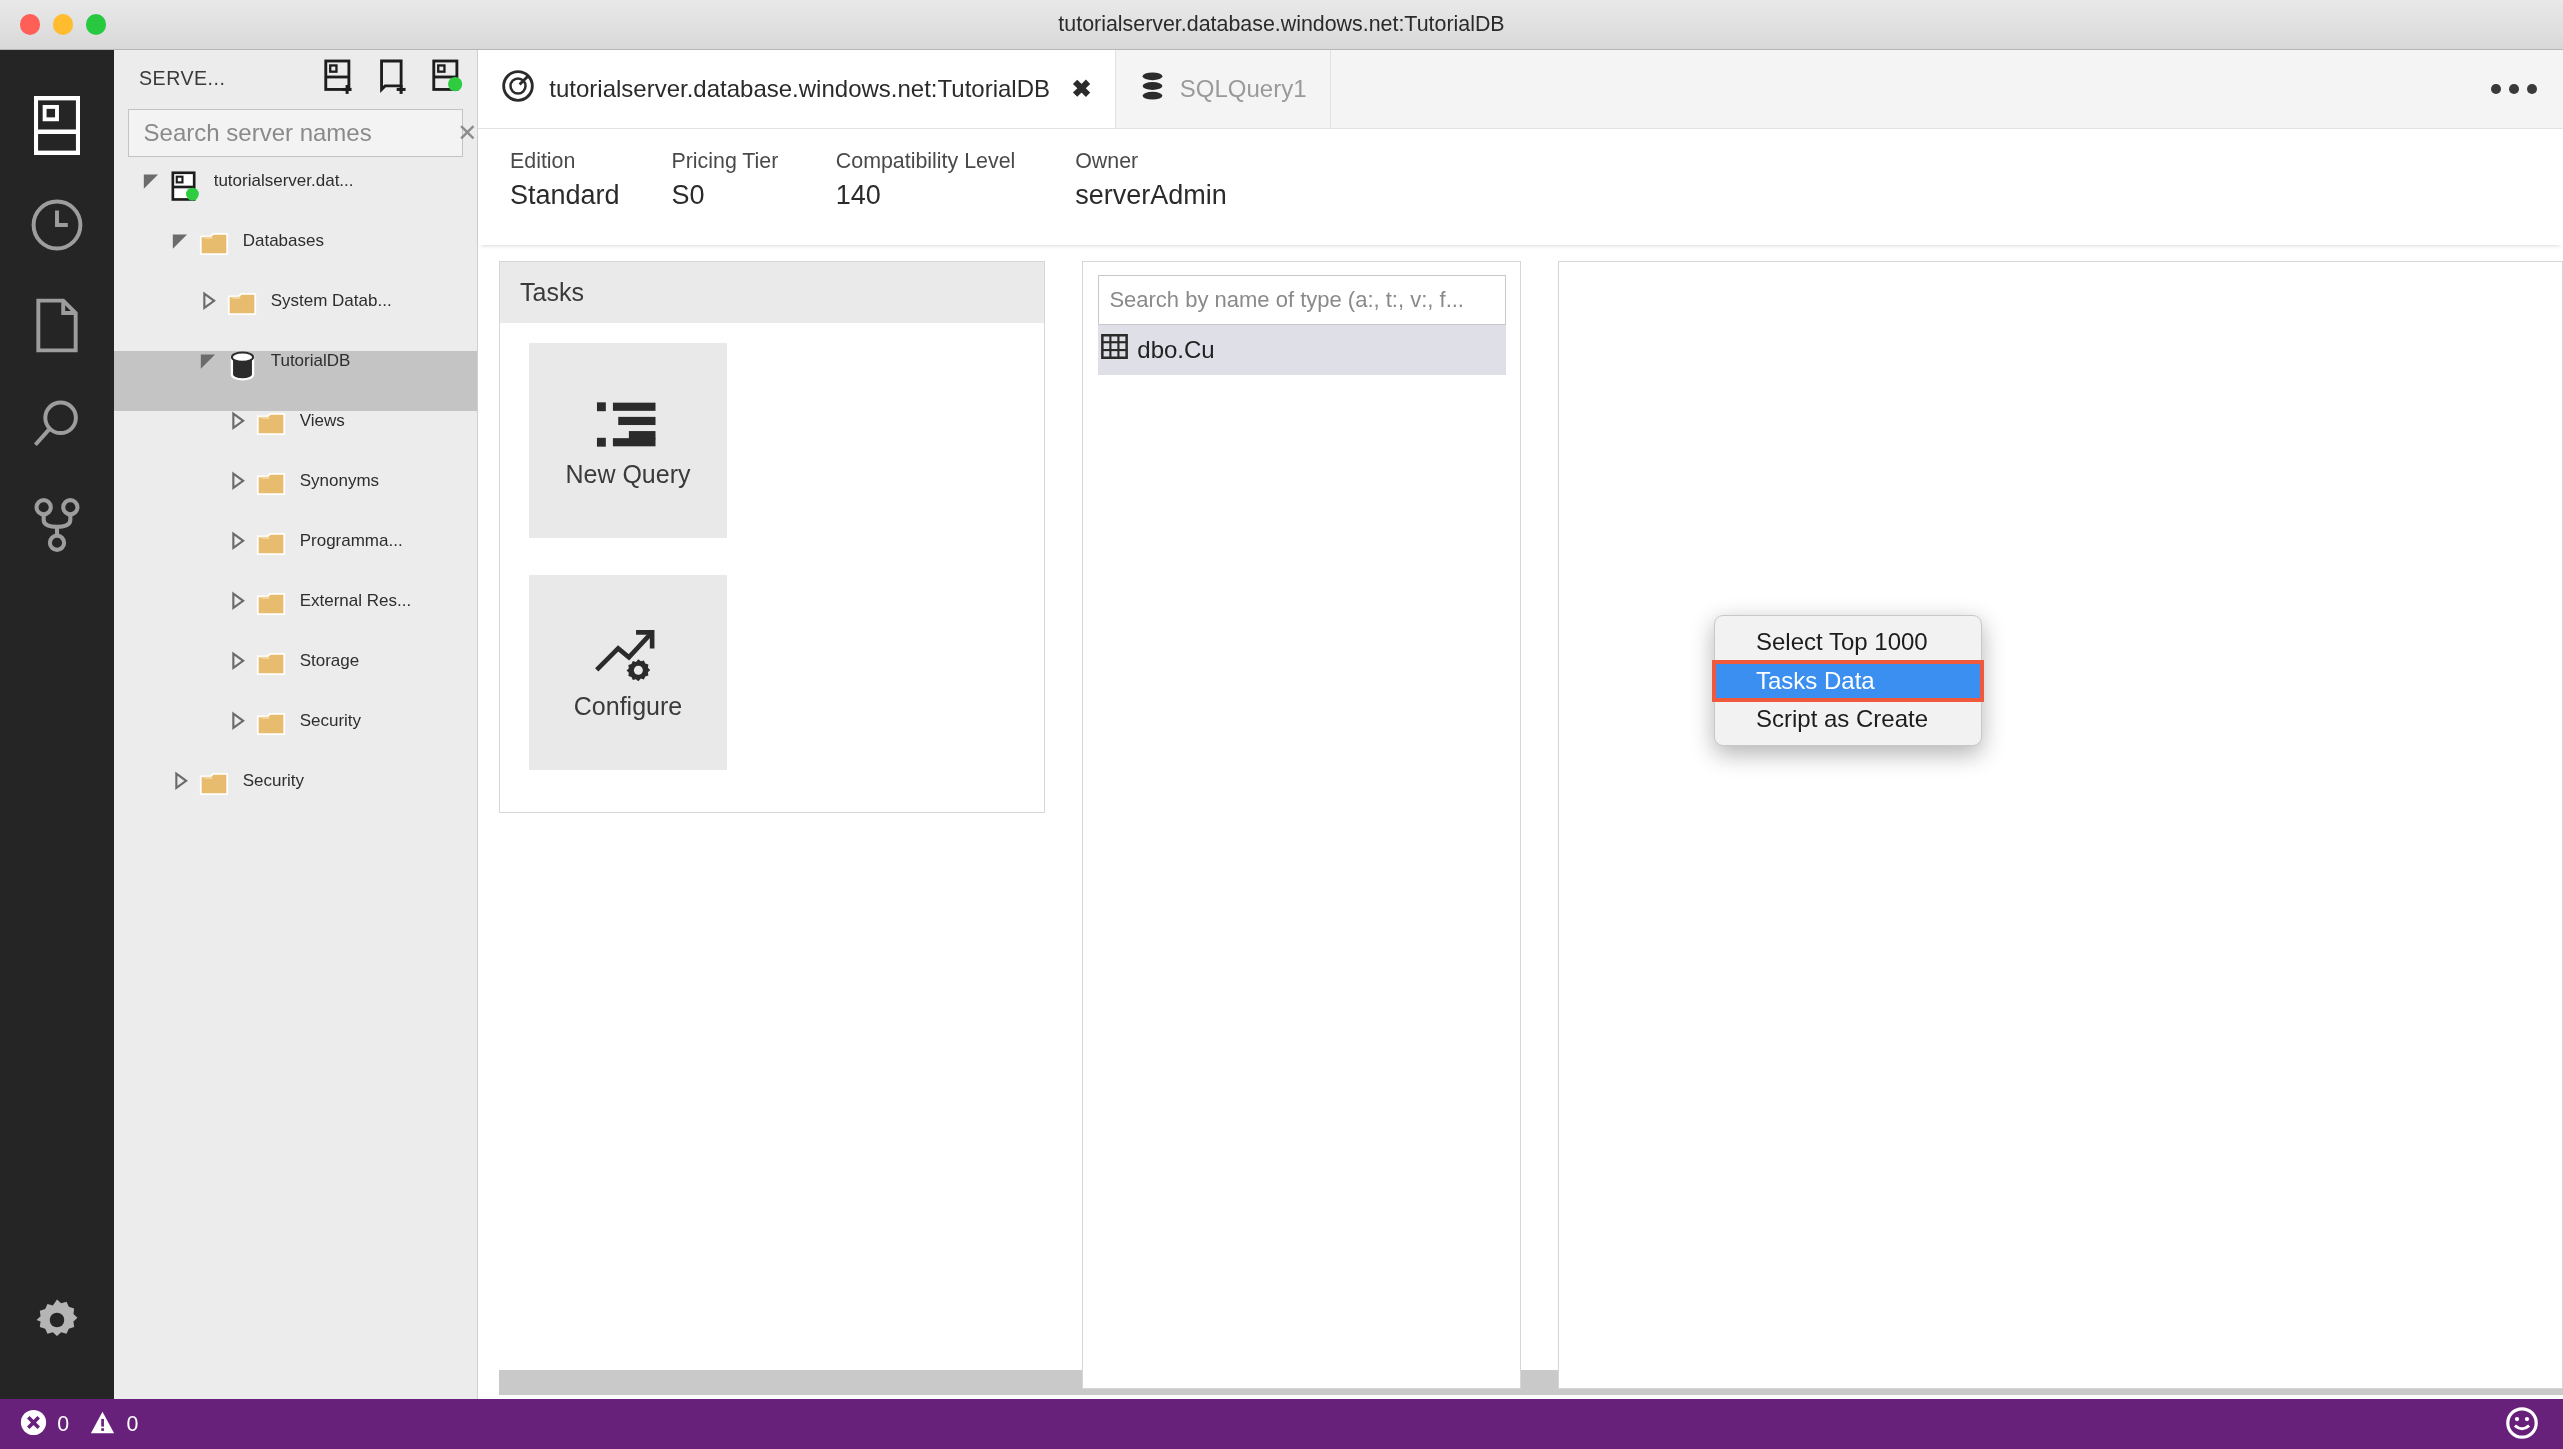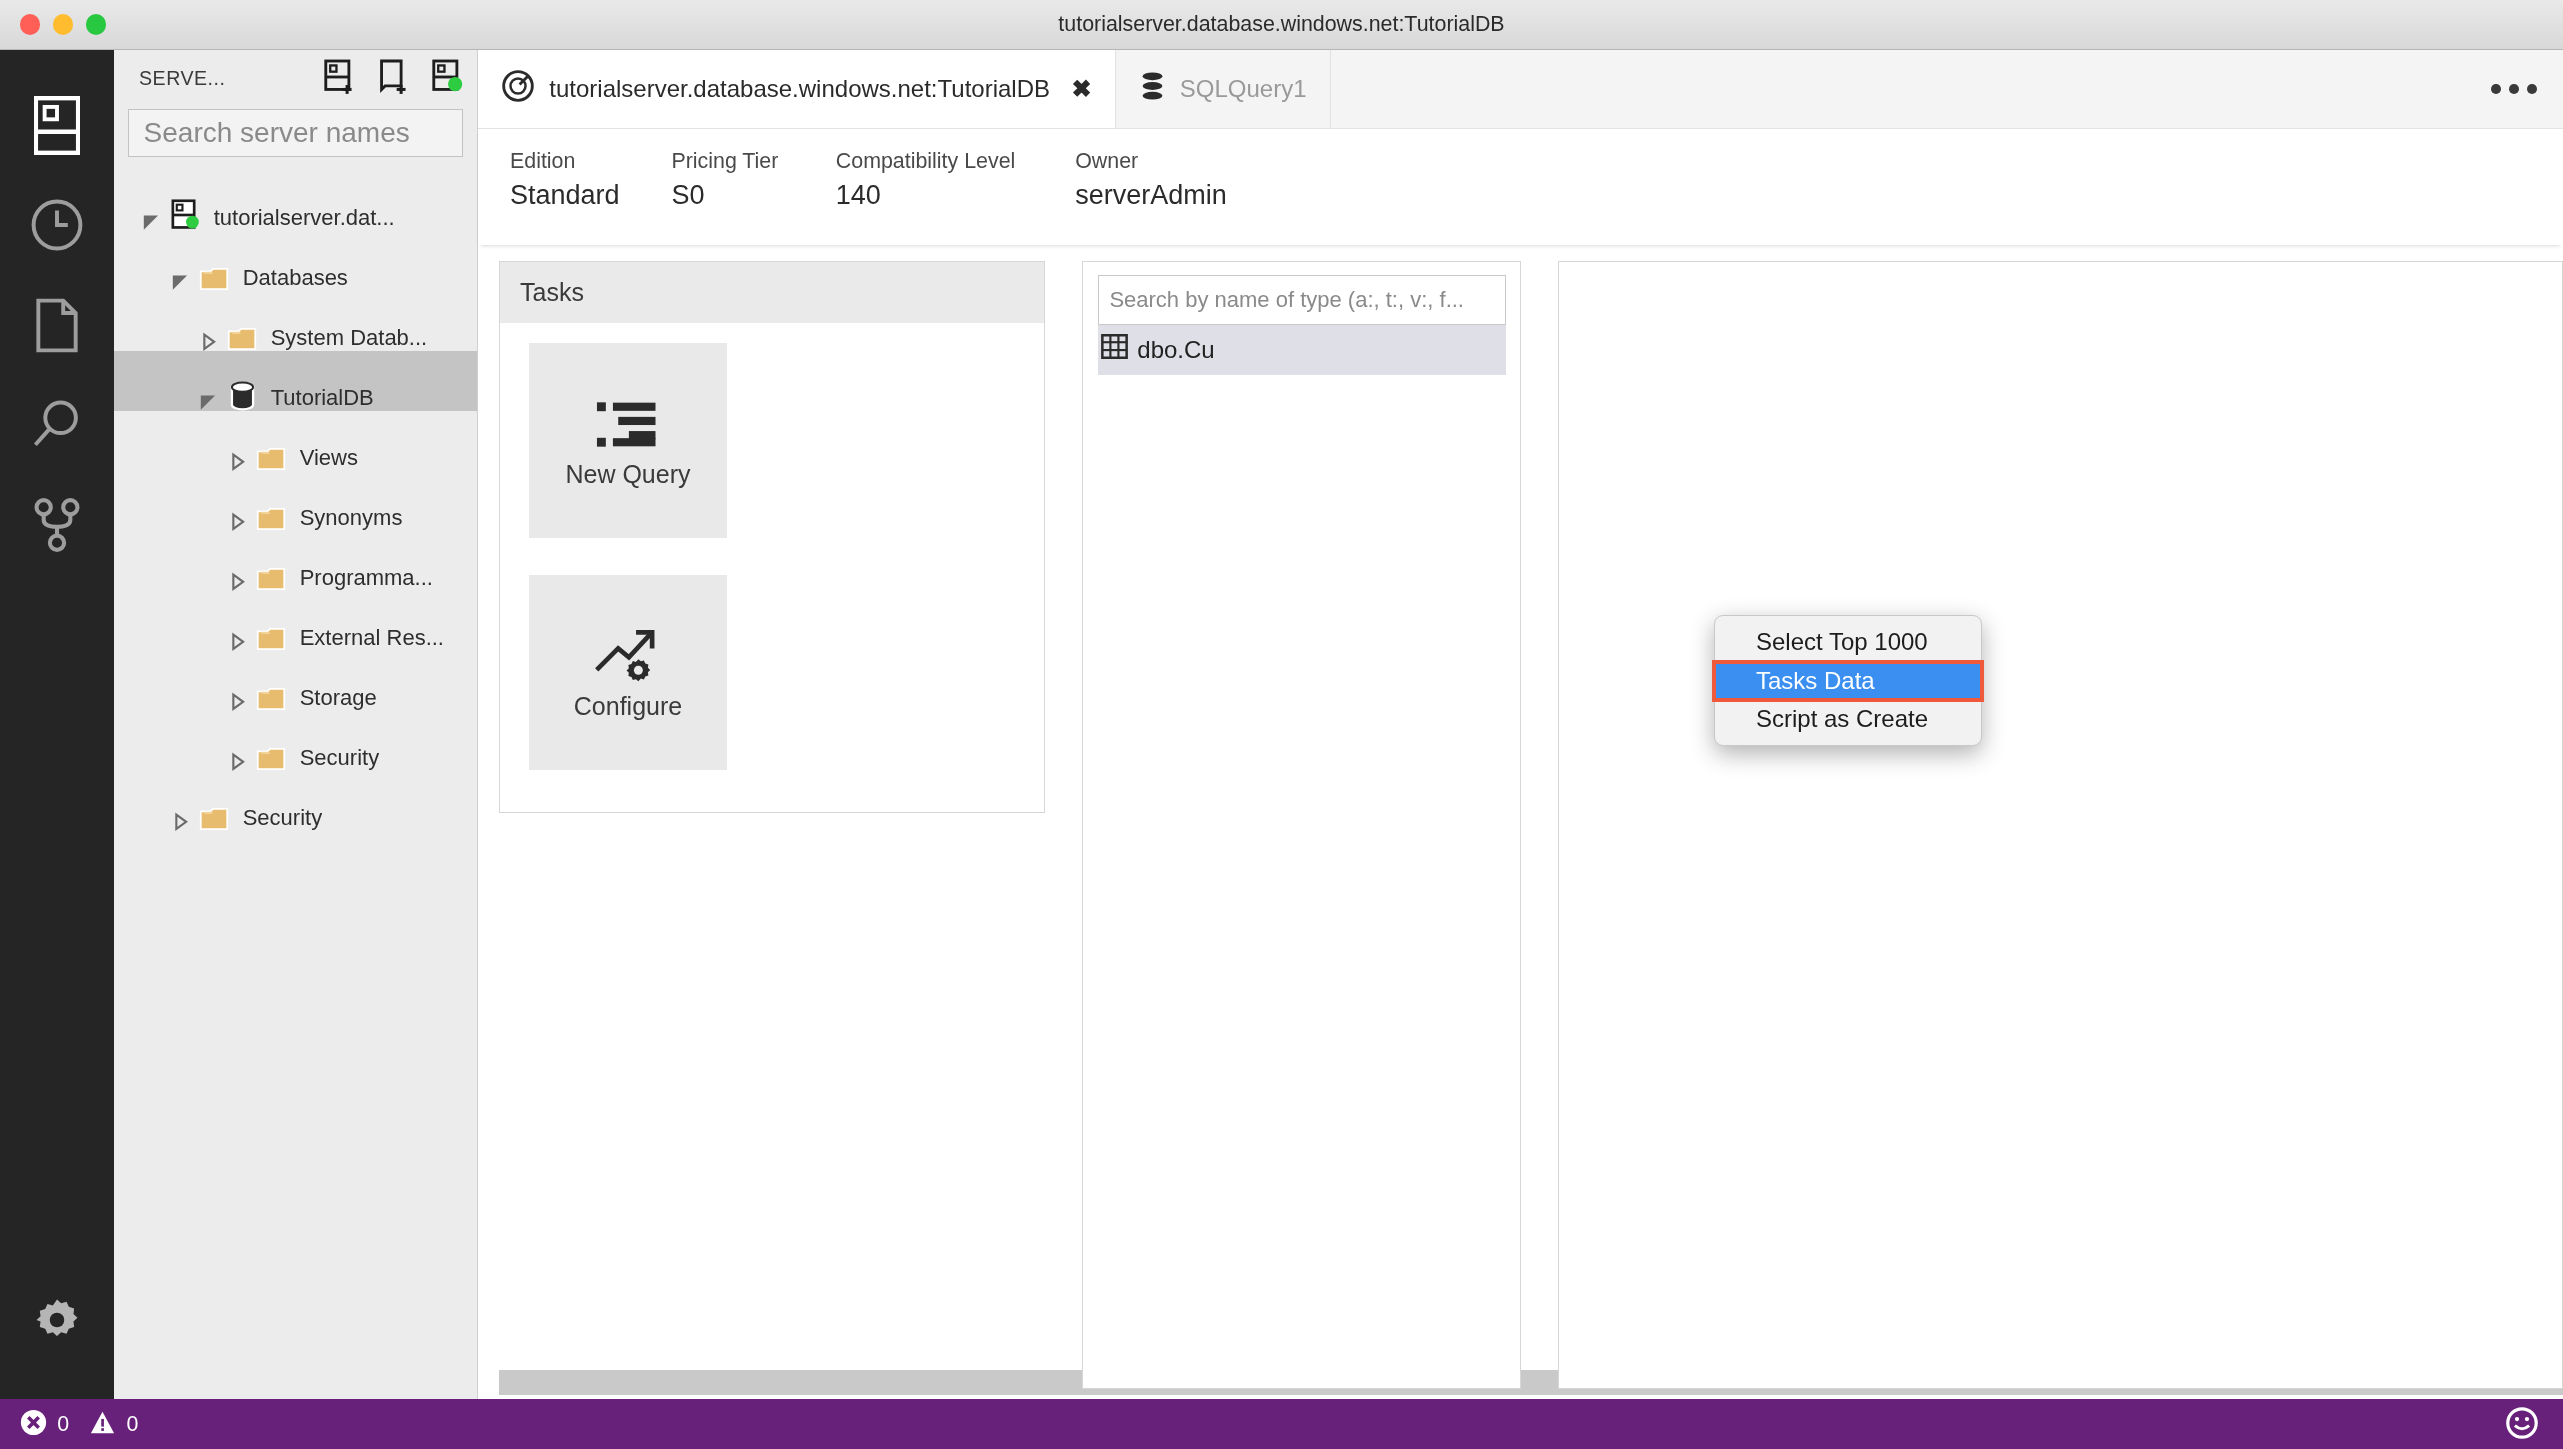--- a/index.html
+++ b/index.html
@@ -75,29 +75,29 @@
   .sb-act { width:34px; height:34px; display:flex; align-items:center; justify-content:center; }
   .sb-search-wrap { padding: 1.8px 14.3px 9px 14.3px; }
   .sb-search {
     height: 48px; background:#f3f3f3;
     border:0.9px solid #c3c3c3;
     display:flex; align-items:center;
     padding: 0 10.7px 0 14.3px;
   }
   .sb-search input {
     flex:1; border:0; outline:0; background:transparent;
-    font-family:inherit; font-size: 28px; color:#3a3a3a;
+    font-family:inherit; font-size: 24px; color:#3a3a3a;
   }
   .sb-search input::placeholder { color:#8a8a8a; }
   .clear-x { font-size:24px; color:#8c8c8c; line-height:1; padding:0 3.6px; cursor:default; }
 
   .tree { flex:1; overflow:hidden; padding-top: 5.4px; }
   .row {
-    height: 60px; display:flex; align-items:flex-end;
-    font-size: 22px; color:#2e2e2e;
+    height: 60px; display:flex; align-items:flex-start;
+    font-size: 17px; color:#2e2e2e;
     white-space: nowrap;
   }
   .row.selected { background:#c4c4c4; }
   .twisty { width: 30px; flex:0 0 30px; display:flex; align-items:center; justify-content:center; }
   .row-icon { width: 36px; flex:0 0 36px; display:flex; align-items:center; justify-content:center; margin-right: 10.7px; }
   .row-label { overflow:hidden; }
 
   
   .main { flex:1; display:flex; flex-direction:column; min-width:0; background:#ffffff; }
 

